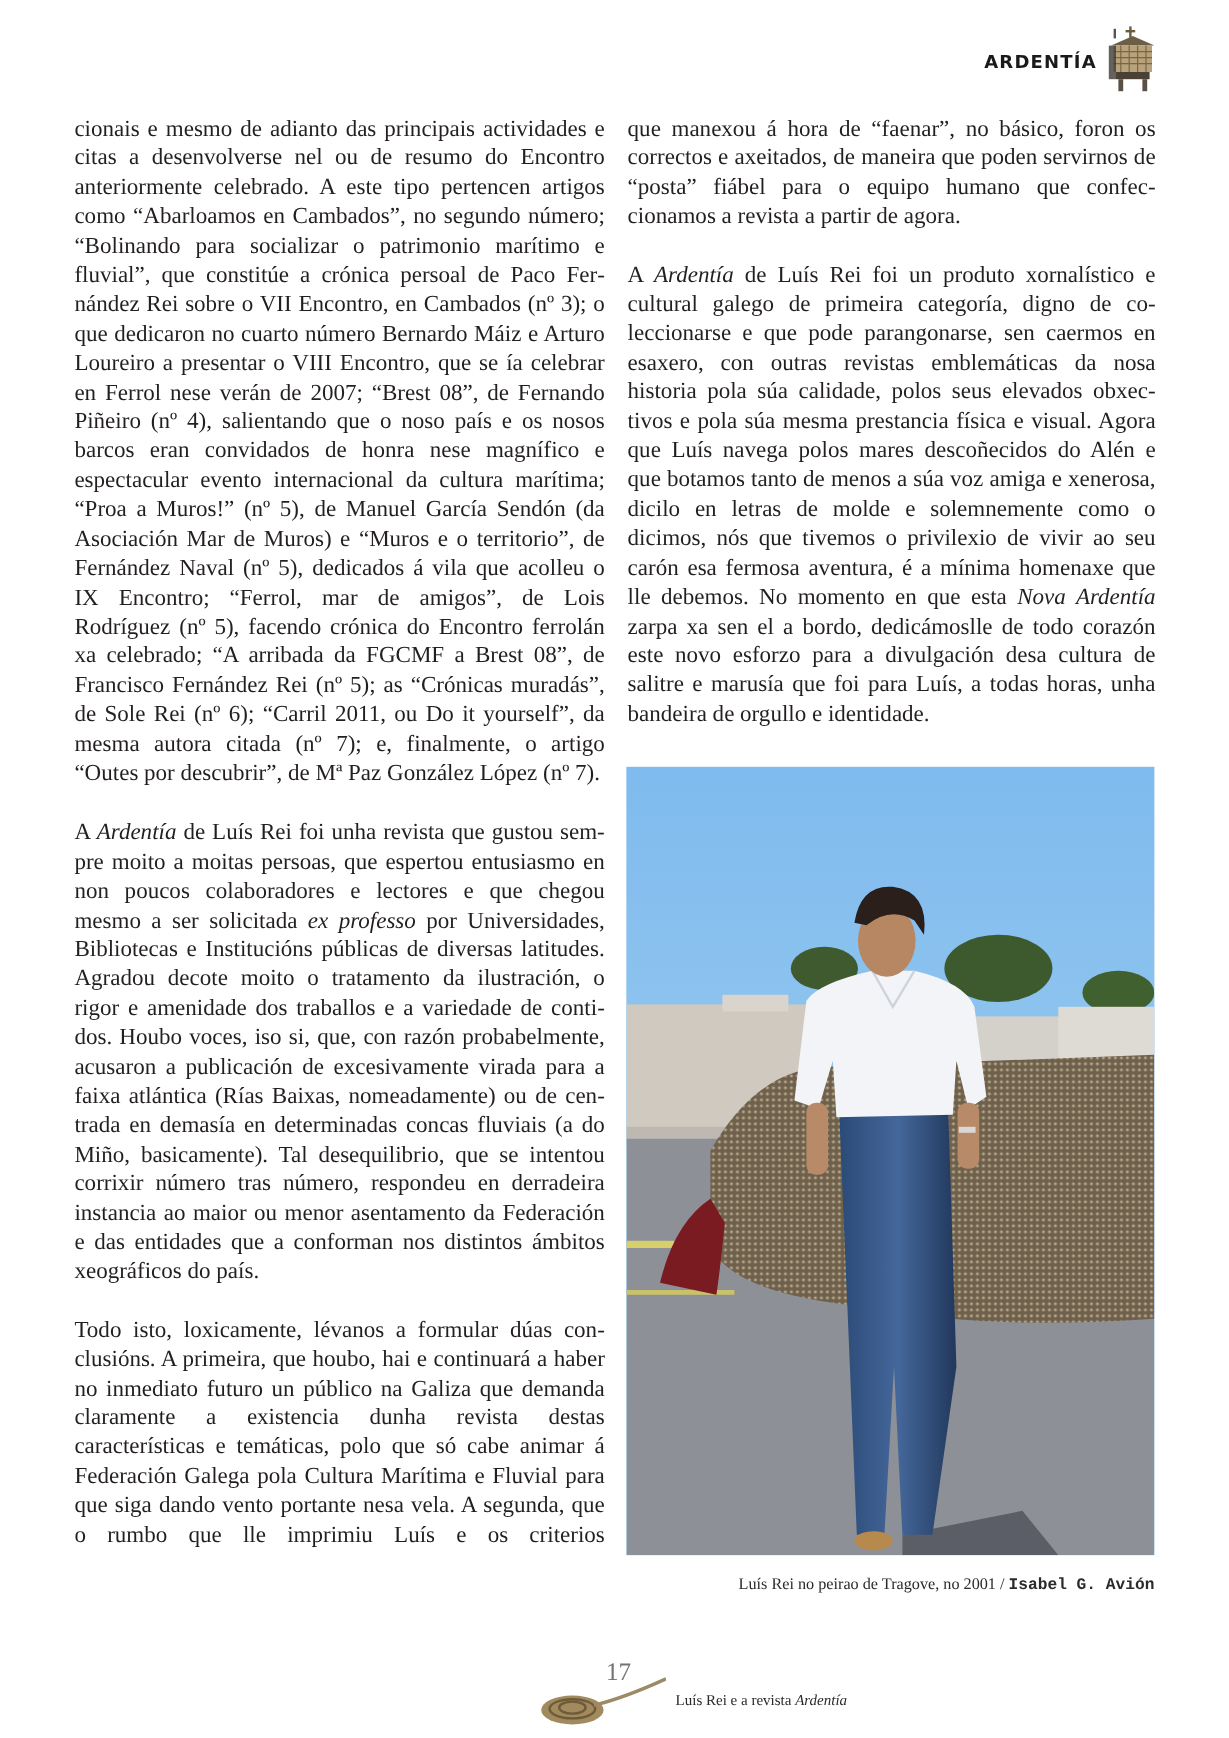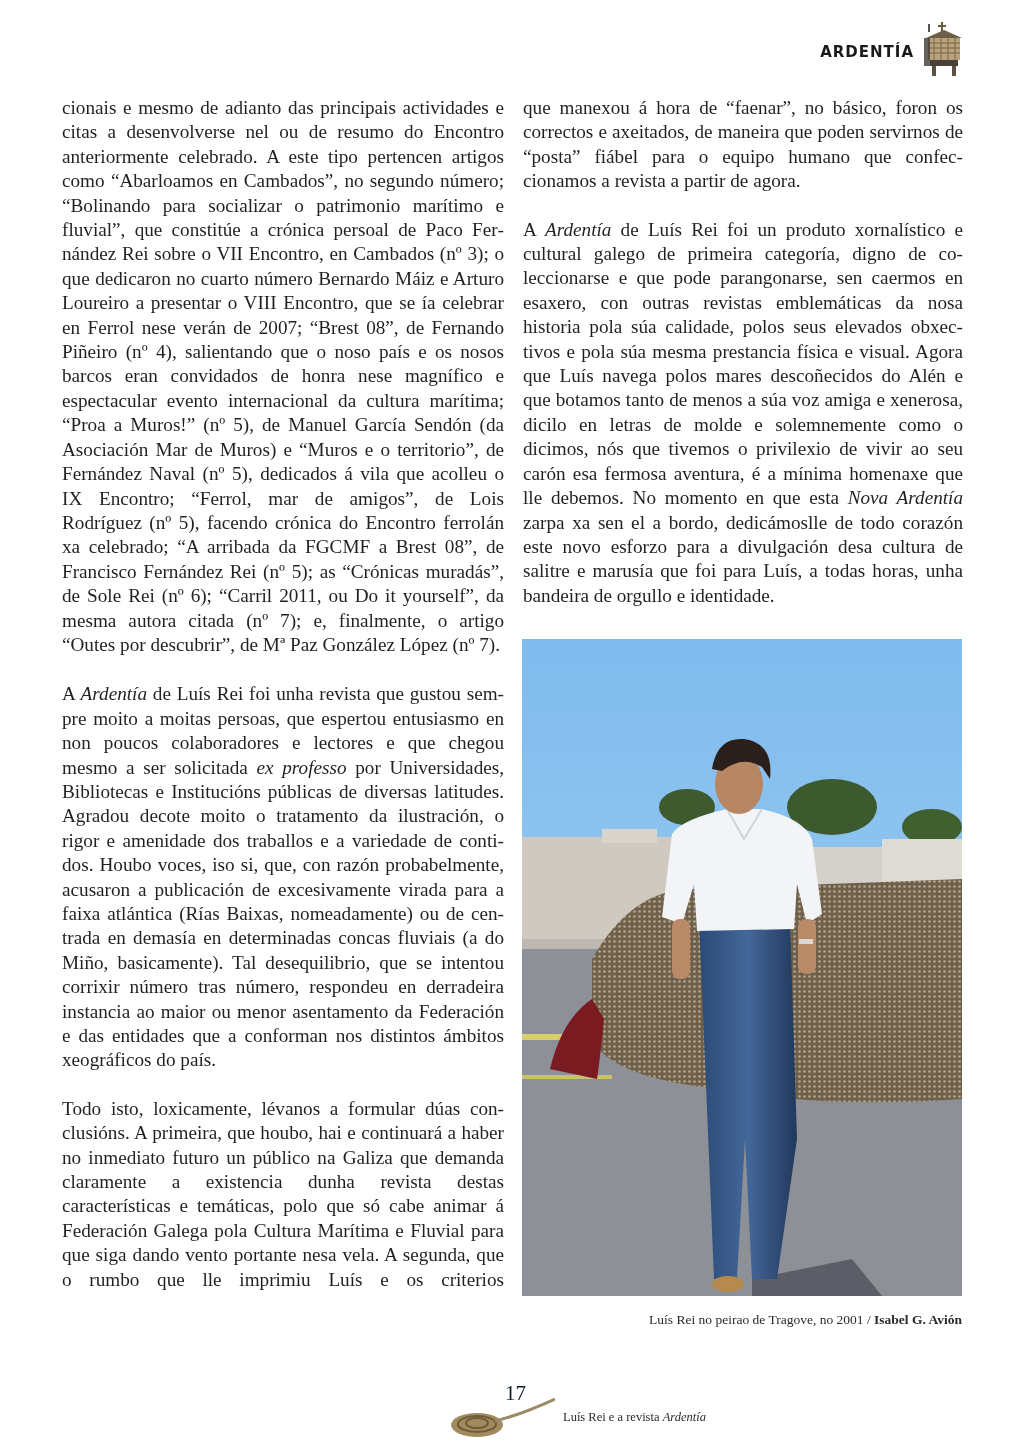--- a/index.html
+++ b/index.html
@@ -18,24 +18,24 @@
     .col-left p.p2 { margin-top: 25px; }
     .col-left p.p3 { margin-top: 24px; }
     
     .col-left p.last-just { text-align-last: justify; }
     i { font-style: italic; }
 
     .photo { position: absolute; left: 522px; top: 639px; width: 440px; height: 657px; overflow: hidden; background: #8fc2ea; }
     .photo svg { display: block; }
 
     .caption { position: absolute; left: 540px; top: 1312px; width: 422px; text-align: right; font-size: 13.5px; color: #2a2a2a; }
-    .caption b { font-weight: bold; }
+    .caption b { font-weight: bold; font-family: Liberation Mono, monospace; }
 
     .footer { position: absolute; left: 445px; top: 1375px; width: 320px; height: 66px; }
-    .page-num { position: absolute; left: 60px; top: 6px; font-size: 21px; color: #0f172a; }
+    .page-num { position: absolute; left: 60px; top: 6px; font-size: 21px; color: #737373; }
     .running-title { position: absolute; left: 118px; top: 35px; font-size: 12.5px; color: #2a2a2a; white-space: nowrap; text-align: right; }
     .rope { position: absolute; left: 0; top: 0; }
   </style>
 </head>
 <body>
 
 <div class="header">
   <span class="brand">ARDENTÍA</span>
   <span class="horreo">
     <svg width="44" height="58" viewBox="0 0 44 58">

